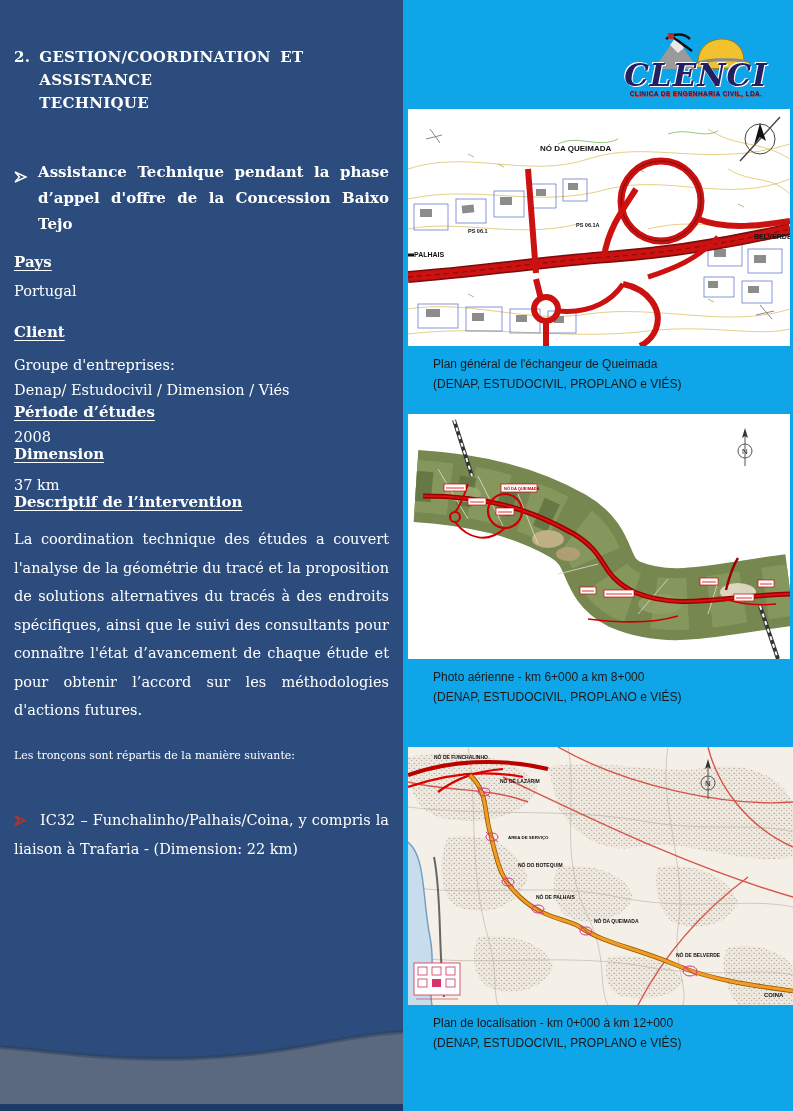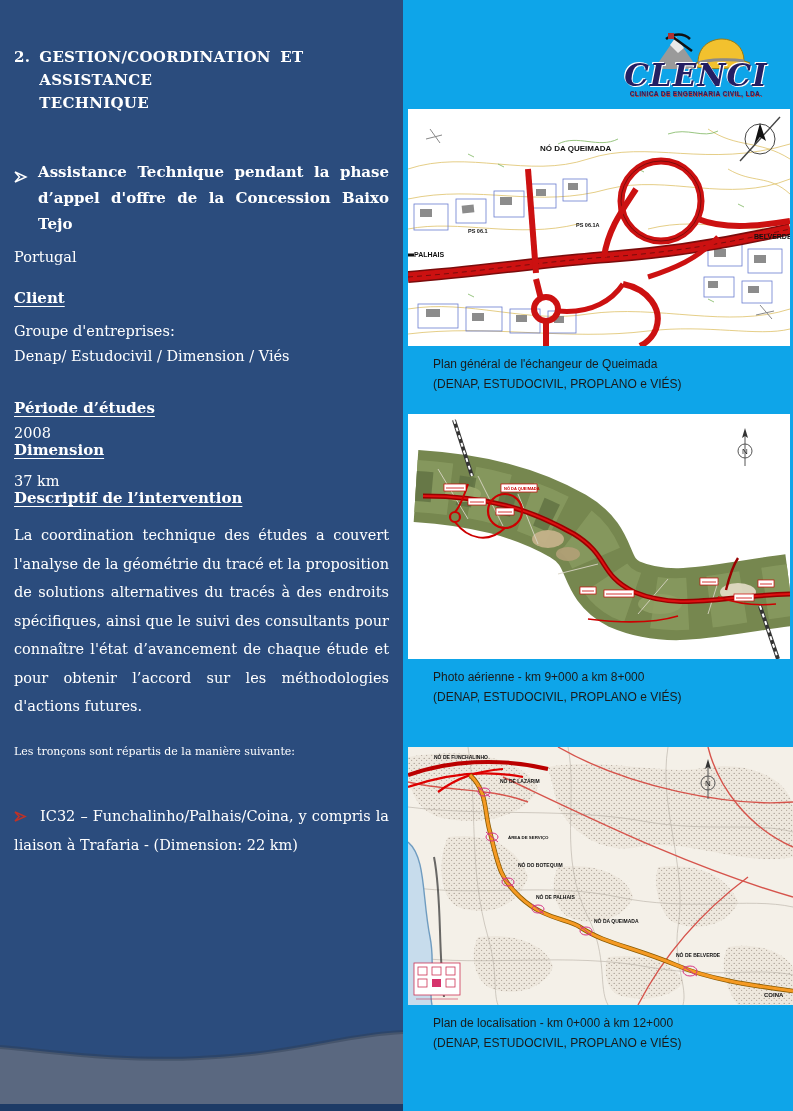--- a/index.html
+++ b/index.html
@@ -19,21 +19,21 @@
   .highlight { margin-top:44px; position:relative; padding-left:24px;
                font-weight:bold; font-size:15px; line-height:26px; text-align:justify; }
   .highlight .arr { position:absolute; left:0; top:6px; }
 
   .seclabel { font-weight:bold; font-size:15px; text-decoration:underline;
               text-underline-offset:3px; }
   .secvalue { font-size:14.5px; }
 
   .mt-pays-l { margin-top:16px; }  .mt-pays-v { margin-top:12px; }
   .mt-cli-l  { margin-top:24px; }  .mt-cli-v  { margin-top:12px; line-height:25px; }
-  .mt-per-l  { margin-top:30px; }  .mt-per-v  { margin-top:8px; }
+  .mt-per-l  { }  .mt-per-v  { margin-top:8px; }
   .mt-dim-l  { margin-top:0; }  .mt-dim-v  { margin-top:14px; }
   .mt-des-l  { }
 
   .paragraph { margin-top:14px; font-size:14.5px; line-height:28.5px; text-align:justify; }
   .troncons  { margin-top:24px; font-size:11px; }
 
   .tbullet { margin-top:24px; font-size:14.5px; line-height:28px; text-align:justify; }
   .tbullet.first { margin-top:44px; }
   .tbullet .arr { margin-right:8px; vertical-align:-1px; }
 
@@ -82,20 +82,21 @@
 
       <p class="highlight">
         <span class="arr">
           <svg width="14" height="12" viewBox="0 0 14 12">
               <path d="M1,1 L12,6 L1,11 L5.5,6 Z" fill="none" stroke="#ffffff" stroke-width="1.4"></path>
             </svg>
         </span>
         <span>Assistance Technique pendant la phase d’appel d'offre de la Concession Baixo Tejo</span>
       </p>
 
+      <div class="seclabel mt-pays-l">Pays</div>
       <div class="secvalue mt-pays-v">Portugal</div>
 
       <div class="seclabel mt-cli-l">Client</div>
       <div class="secvalue mt-cli-v">
         <span>Groupe d'entreprises:</span><br>
         <span>Denap/ Estudocivil / Dimension / Viés</span>
       </div>
 
       <div class="seclabel mt-per-l">Période d’études</div>
       <div class="secvalue mt-per-v">2008</div>
@@ -293,21 +294,21 @@
         </g>
 
         <g>
           <path d="M337,18 L337,52" stroke="#555" stroke-width="1"></path>
           <polygon points="337,14 340,24 337,22 334,24" fill="#333"></polygon>
           <circle cx="337" cy="37" r="7" stroke="#555" stroke-width="1" fill="none"></circle>
           <text x="334" y="40" font-size="8" fill="#222">N</text>
         </g>
       </svg>
       <div class="caption">
-        <span>Photo aérienne - km 9+000 a km 8+000</span><br>
+        <span>Photo aérienne - km 6+000 a km 8+000</span><br>
         <span>(DENAP, ESTUDOCIVIL, PROPLANO e VIÉS)</span>
       </div>
     </div>
 
     <div class="figure fig3">
       <svg width="385" height="258" viewBox="0 0 385 258">
         <defs>
           <pattern id="stip" width="5" height="5" patternUnits="userSpaceOnUse">
             <rect width="5" height="5" fill="#eee8de"></rect>
             <circle cx="1.2" cy="1.4" r="0.7" fill="#a79d92"></circle>

